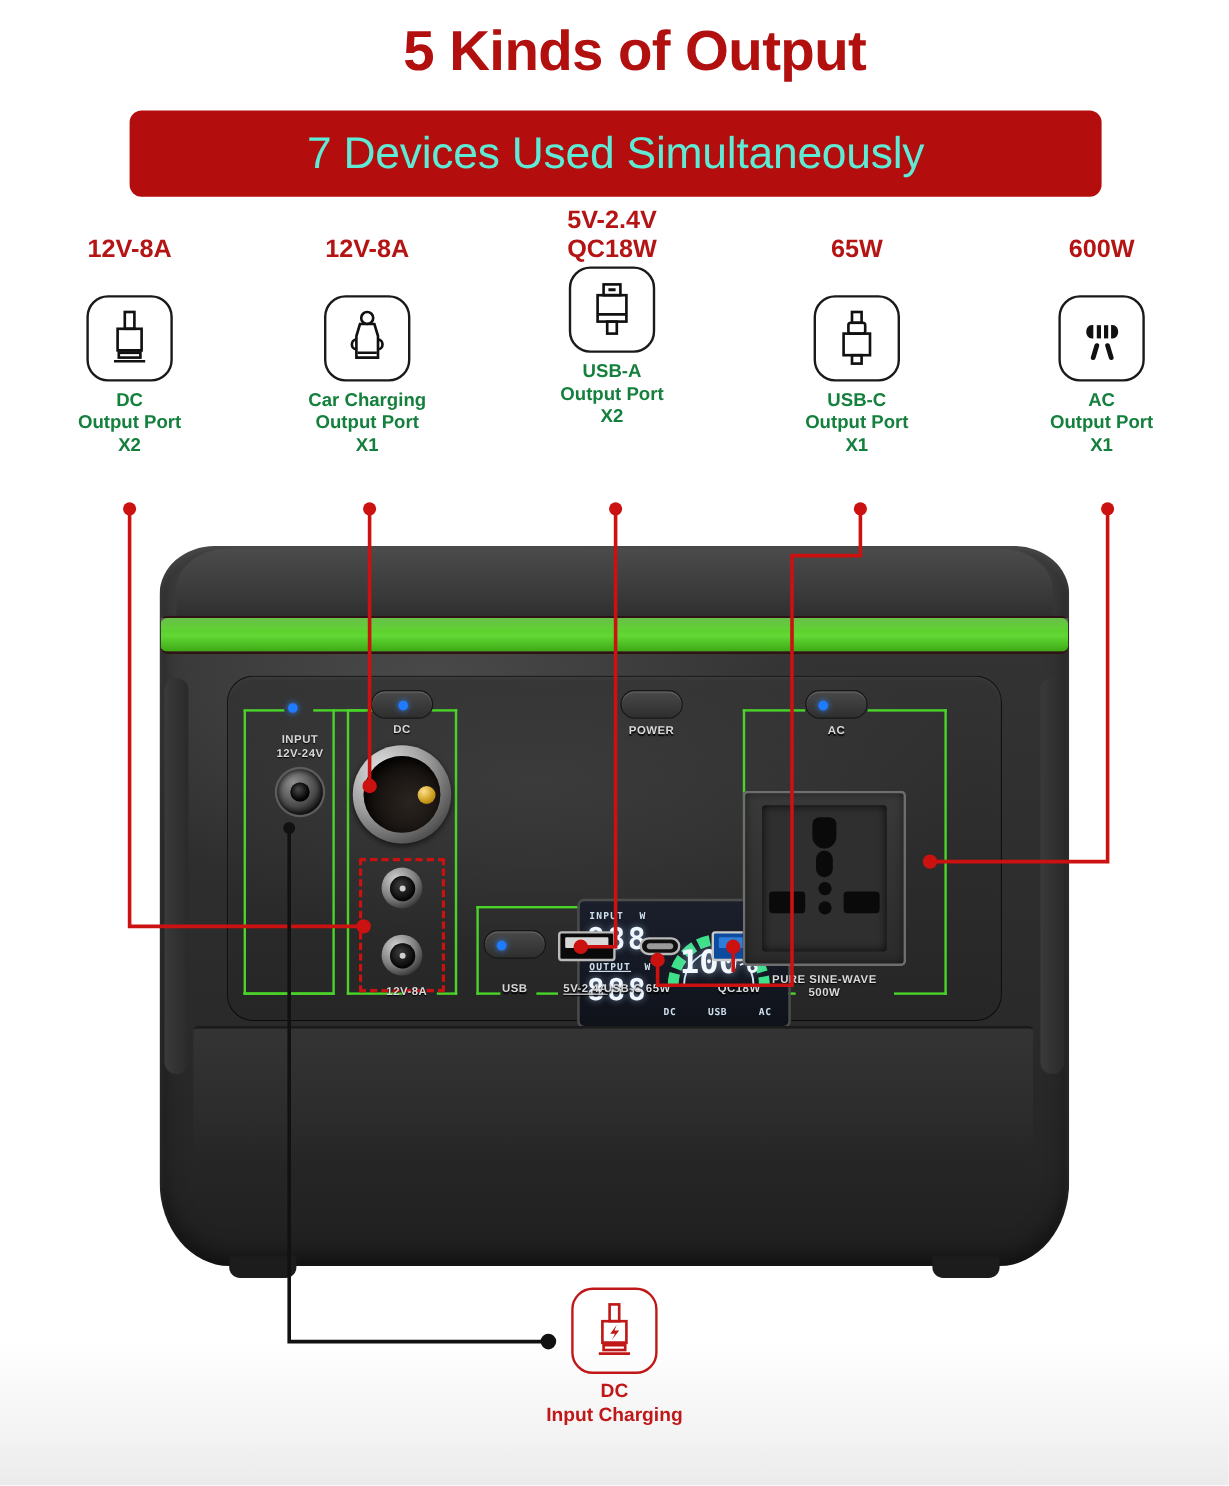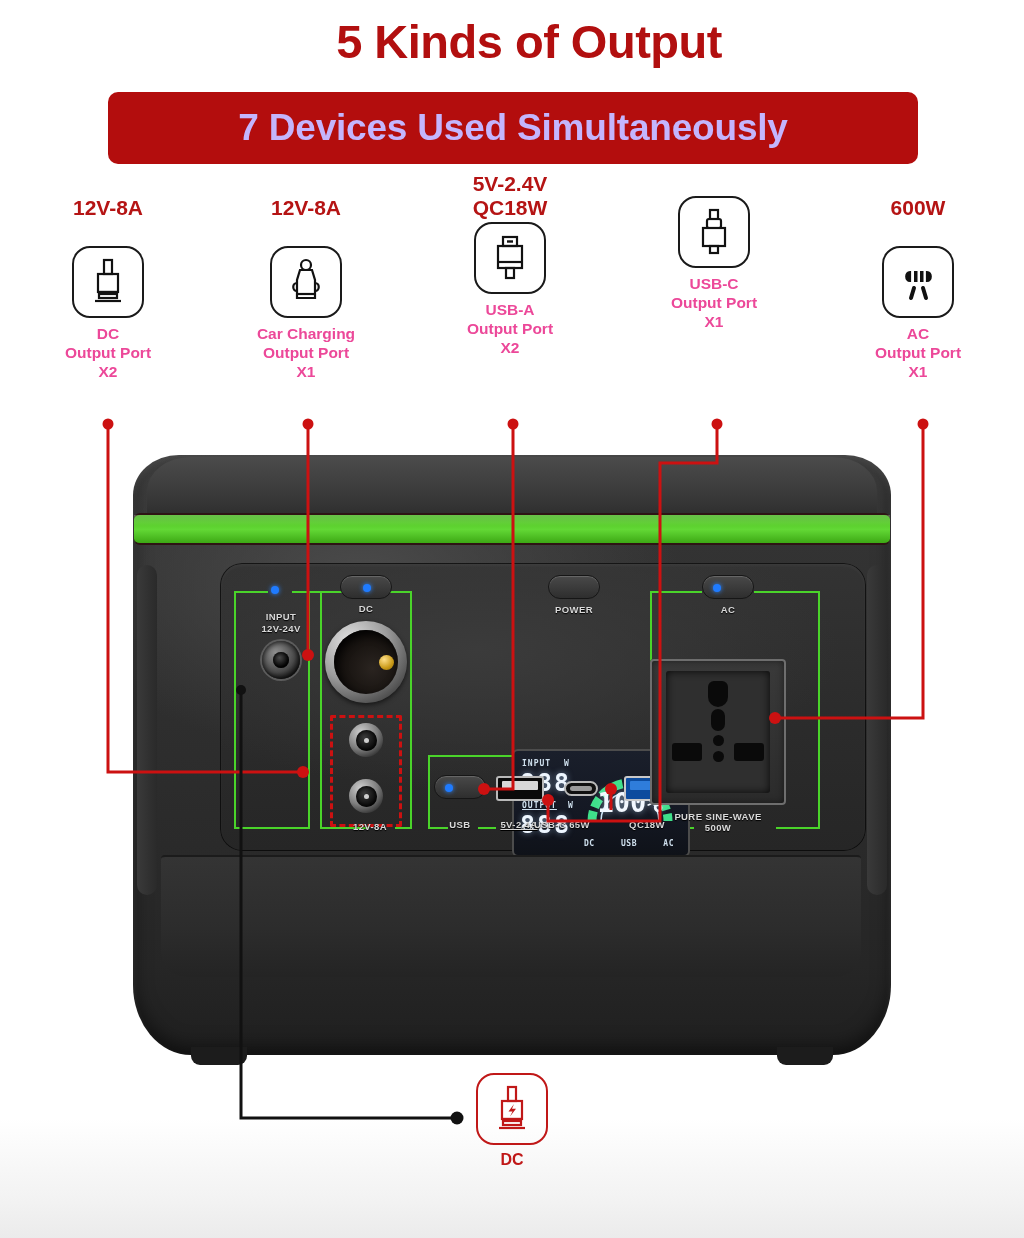--- a/index.html
+++ b/index.html
@@ -31,42 +31,42 @@
   }
   .subtitle-bar {
     position: absolute; top: 92px; left: 108px;
     width: 810px; height: 72px;
     background: #B30D0D;
     border-radius: 10px;
     display: flex; align-items: center; justify-content: center;
     z-index: 5;
   }
   .subtitle-bar span {
-    color: #c4b5fd; font-size: 37px; font-weight: bold; letter-spacing: -0.2px;
+    color: #5eead4; font-size: 37px; font-weight: normal; letter-spacing: -0.2px;
   }
   
   .icon-row {
     position: absolute; top: 196px; left: 0; width: 1024px; height: 230px;
     z-index: 5;
   }
   .icon-cell {
     position: absolute; top: 0; width: 204px; text-align: center;
   }
   .icon-spec {
     color: #B51414; font-size: 21px; font-weight: bold; line-height: 24px;
     height: 50px;
   }
   .icon-spec.two-line { margin-top: -24px; }
   .icon-box {
     width: 72px; height: 72px; margin: 0 auto 6px;
     border: 2px solid #1a1a1a; border-radius: 18px;
     display: flex; align-items: center; justify-content: center;
   }
   .icon-caption {
-    font-size: 15.5px; font-weight: bold; color: #ec4899; line-height: 19px;
+    font-size: 15.5px; font-weight: bold; color: #15803d; line-height: 19px;
   }
   
   .callout-svg {
     position: absolute; top: 0; left: 0; width: 1024px; height: 1238px;
     z-index: 4; pointer-events: none;
   }
   
   .device {
     position: absolute; left: 133px; top: 455px;
     width: 758px; height: 600px;
@@ -96,21 +96,20 @@
     content: ""; position: absolute; left: 0; top: 0; width: 100%; height: 40%;
     background: linear-gradient(to bottom, rgba(255,255,255,0.22), rgba(255,255,255,0));
   }
   .panel-face {
     position: absolute; left: 56px; top: 108px; width: 646px; height: 288px;
     background:
       radial-gradient(ellipse 80% 70% at 40% 30%, #3b3b3b 0%, rgba(59,59,59,0) 70%),
       linear-gradient(to bottom, #333 0%, #2c2c2c 50%, #262626 100%);
     border-radius: 22px;
     box-shadow: inset 0 0 0 1px rgba(0,0,0,0.65), inset 0 2px 4px rgba(255,255,255,0.06);
-    margin-left: 31px;
   }
   .lower-plate {
     position: absolute; left: 28px; top: 400px; width: 700px; height: 122px;
     background: linear-gradient(to bottom, #343434 0%, #2c2c2c 60%, #242424 100%);
     border-radius: 4px 4px 26px 26px;
     border-top: 2px solid #1b1b1b;
   }
   .foot {
     position: absolute; bottom: -10px; width: 56px; height: 18px;
     background: #1c1c1c; border-radius: 0 0 9px 9px;
@@ -332,20 +331,21 @@
         </svg>
       </div>
       <div class="icon-caption">
         <div>USB-A</div>
         <div>Output Port</div>
         <div>X2</div>
       </div>
     </div>
 
     <div class="icon-cell" style="left:612px">
+      <div class="icon-spec">65W</div>
       <div class="icon-box">
         <svg width="46" height="52" viewBox="0 0 46 52" fill="none" stroke="#111" stroke-width="2.2">
           <rect x="19" y="4" width="8" height="9"></rect>
           <rect x="16" y="13" width="14" height="9" rx="2"></rect>
           <rect x="12" y="22" width="22" height="18"></rect>
           <rect x="19" y="40" width="8" height="7"></rect>
         </svg>
       </div>
       <div class="icon-caption">
         <div>USB-C</div>
@@ -550,17 +550,18 @@
         <rect x="19" y="4" width="8" height="14"></rect>
         <rect x="13" y="18" width="20" height="18"></rect>
         <path d="M25 21 L19.5 28.5 L23.5 28.5 L21 33.5 L27 25.8 L23 25.8 Z" fill="#C01818" stroke="none"></path>
         <line x1="13" y1="36" x2="33" y2="36"></line>
         <rect x="14" y="38" width="18" height="4"></rect>
         <line x1="10" y1="45" x2="36" y2="45"></line>
       </svg>
     </div>
     <div class="dc-in-cap">
       <div>DC</div>
+      <div>Input Charging</div>
     </div>
   </div>
 
   <div class="bottom-fade"></div>
 </div>
 
 </body></html>

